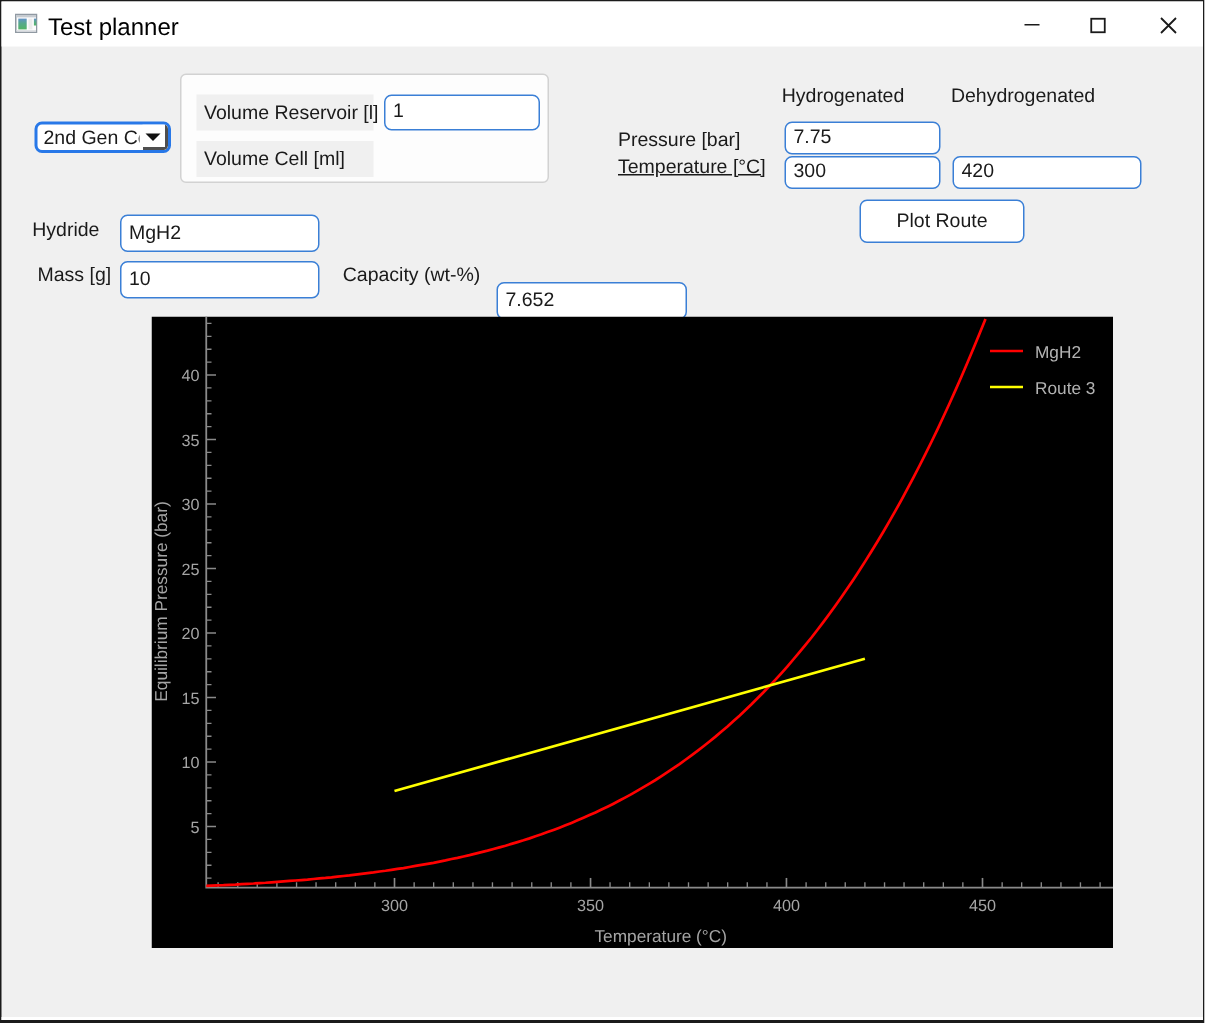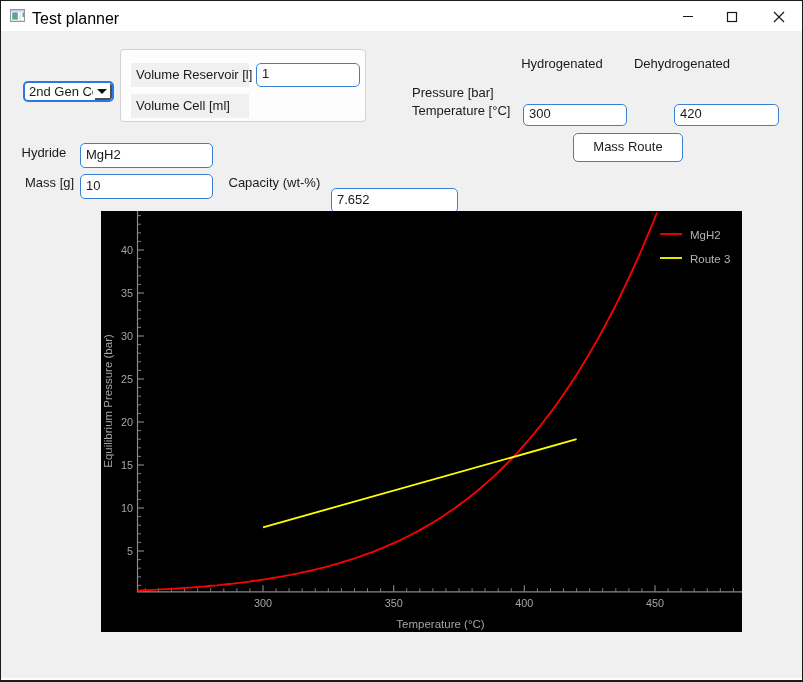--- a/index.html
+++ b/index.html
@@ -45,24 +45,25 @@
   </div>
 
   <div id="groupbox" style="position:absolute;left:119px;top:48px;width:246px;height:73px;background:#fdfdfd;border:1px solid #d2d2d2;border-radius:4px;"></div>
   <div class="lbl" style="left:130px;top:93px;width:118px;height:24px;background:#f0f0f0;line-height:24px;padding-left:5px;">Volume Cell [ml]</div>
   <div class="lbl" style="left:130px;top:62px;width:118px;height:24px;background:#f0f0f0;line-height:24px;padding-left:5px;">Volume Reservoir [l]</div>
   <div class="inp" style="left:255px;top:62px;width:104px;height:24px;">1</div>
 
   <div class="lbl" style="left:561px;top:55px;transform:translateX(-50%);">Hydrogenated</div>
   <div class="lbl" style="left:681px;top:55px;transform:translateX(-50%);text-align:right;">Dehydrogenated</div>
   <div class="lbl" style="left:411px;top:84px;">Pressure [bar]</div>
-  <div class="lbl" style="left:411px;top:101.5px;">Temperature [°C]</div>
+  <div class="lbl" style="left:411px;top:101.5px;text-decoration:underline;">Temperature [°C]</div>
+  <div class="inp" style="left:522px;top:80px;width:104px;height:22px;">7.75</div>
   <div class="inp" style="left:522px;top:103px;width:104px;height:22px;">300</div>
-  <div class="inp" style="left:634px;top:103px;width:105px;height:22px;margin-left:39px;">420</div>
-  <div class="inp" style="left:572px;top:132px;width:110px;height:29px;justify-content:center;padding-left:0;padding-bottom:2px;">Mass Route</div>
+  <div class="inp" style="left:634px;top:103px;width:126px;height:22px;">420</div>
+  <div class="inp" style="left:572px;top:132px;width:110px;height:29px;justify-content:center;padding-left:0;padding-bottom:2px;">Plot Route</div>
 
   <div class="lbl" style="left:20.5px;top:144px;">Hydride</div>
   <div class="inp" style="left:79px;top:142px;width:133px;height:25px;">MgH2</div>
   <div class="lbl" style="left:24px;top:173.5px;">Mass [g]</div>
   <div class="inp" style="left:79px;top:173px;width:133px;height:25px;">10</div>
   <div class="lbl" style="left:227.5px;top:173.5px;">Capacity (wt-%)</div>
   <div class="inp" style="left:330px;top:173px;width:127px;height:25px;margin-top:14px;">7.652</div>
 
   <svg id="fig" style="position:absolute;left:100px;top:210px;" width="641" height="421" viewBox="0 0 641 421">
     <style>.tl{font-family:"Liberation Sans",sans-serif;font-size:11.5px;fill:#a5a5a5;}.tk{font-family:"Liberation Sans",sans-serif;font-size:10.8px;fill:#a5a5a5;}</style>

